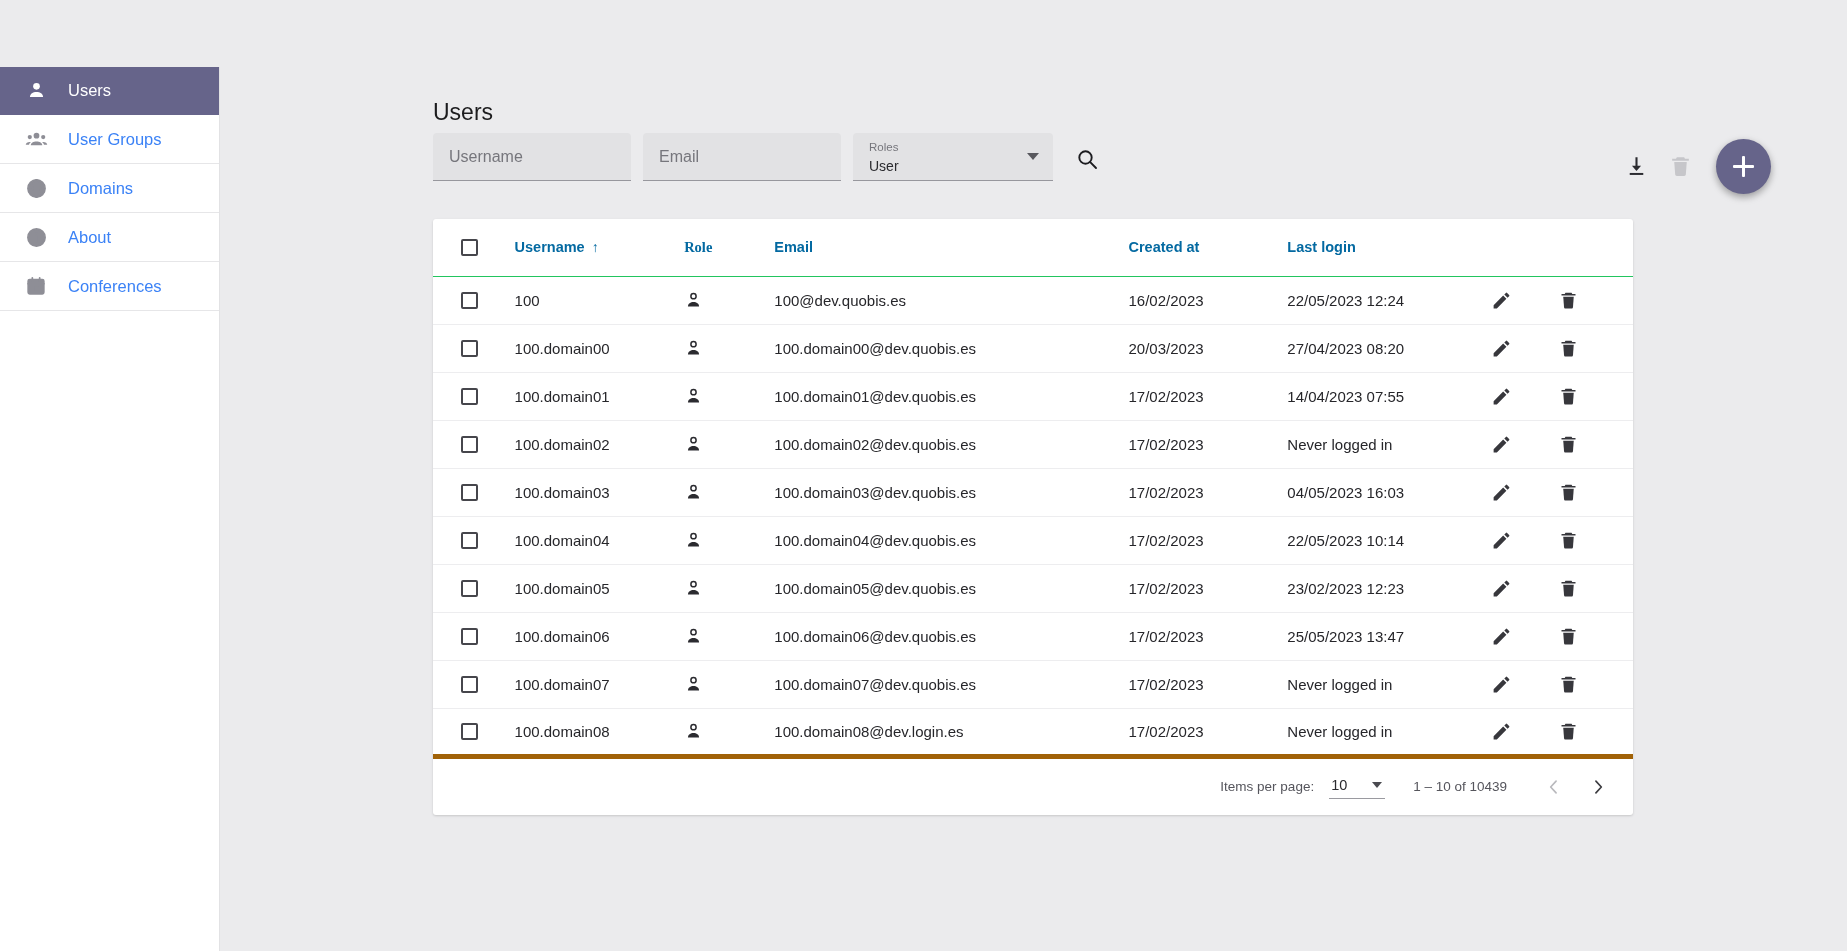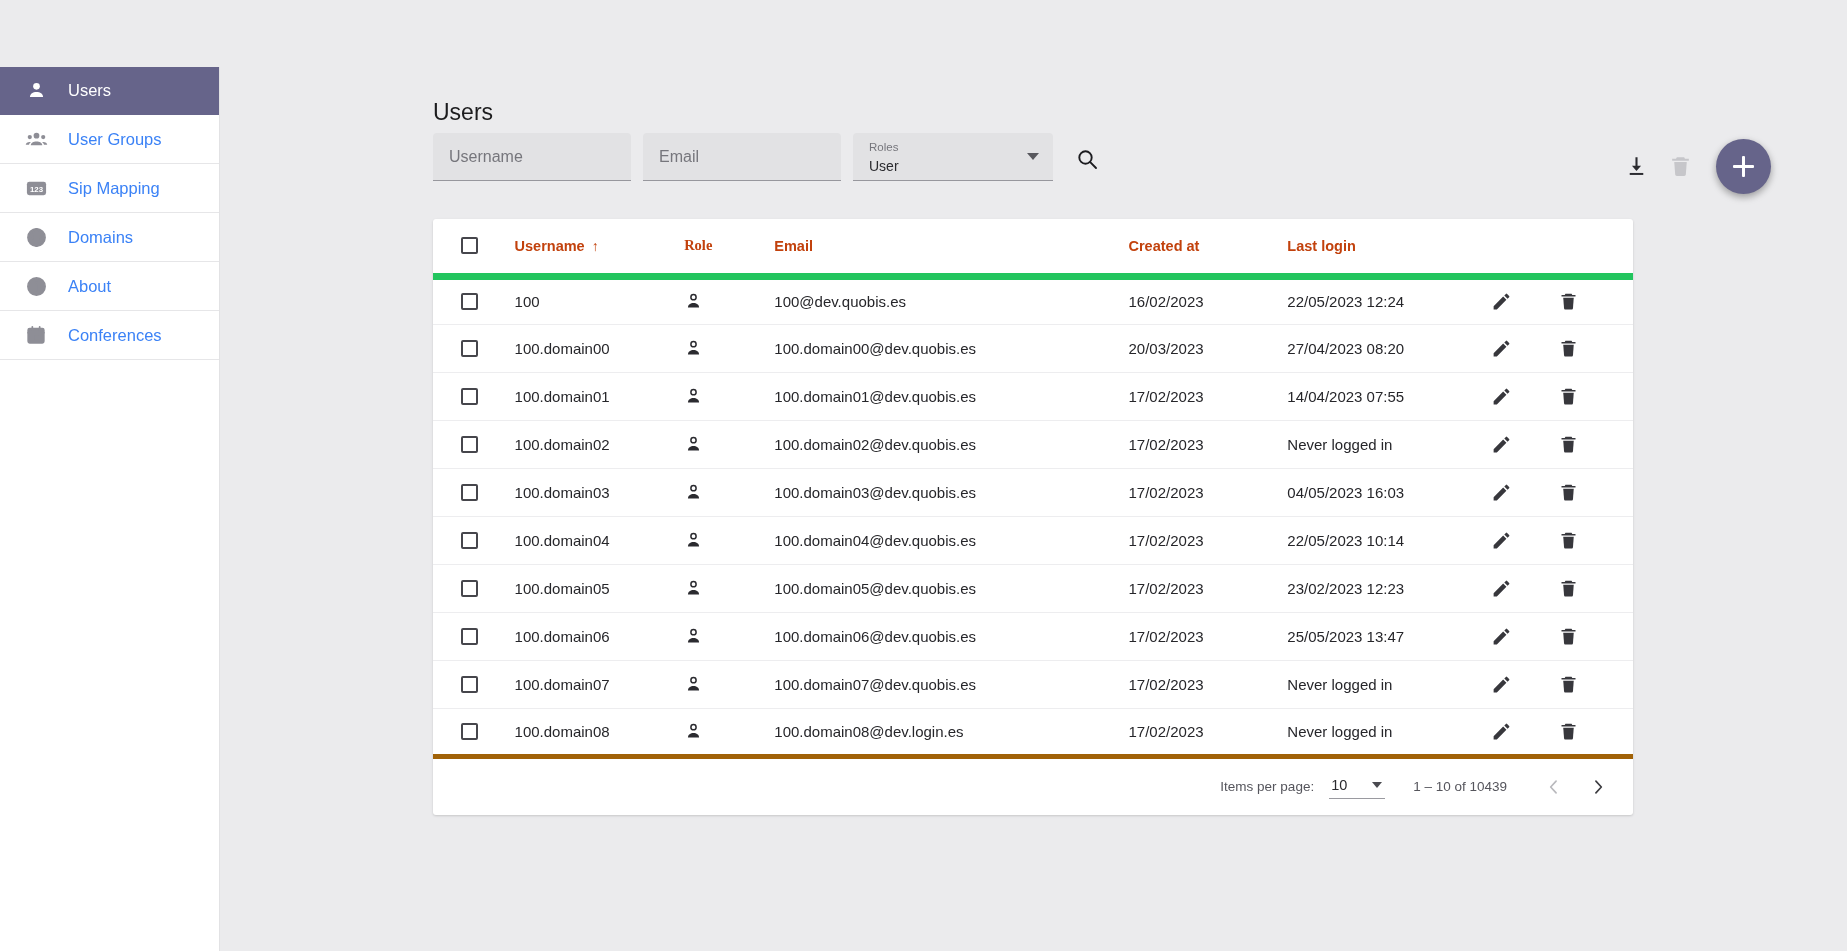--- a/index.html
+++ b/index.html
@@ -126,23 +126,23 @@
   .fab::after { width: 2.5px; height: 21px; }
 
   
   .card {
     position: absolute; left: 213px; top: 152px; width: 1200px;
     background: #ffffff; border-radius: 3px;
     box-shadow: 0 1px 3px rgba(0,0,0,0.10), 0 1px 2px rgba(0,0,0,0.06);
   }
   table.dt { width: 100%; border-collapse: collapse; table-layout: fixed; }
   table.dt th {
-    text-align: left; font-size: 14.5px; color: #c2410c; font-weight: 700;
+    text-align: left; font-size: 14.5px; color: #0369a1; font-weight: 700;
     height: 57px; padding: 0; vertical-align: middle;
-    border-bottom: 7px solid #22c55e;
+    border-bottom: 1px solid #22c55e;
   }
   table.dt td {
     font-size: 15px; color: #26262a; height: 48px; padding: 0;
     vertical-align: middle; border-bottom: 1px solid #ededef;
   }
   tr.row:last-child td { border-bottom: 5px solid #a16207; }
   .c-check { width: 76px; padding-left: 28px !important; }
   .c-user  { width: 158px; }
   .c-role  { width: 84px; font-family: Liberation Serif, serif; }
   .c-email { width: 330px; }
@@ -208,29 +208,20 @@
             <circle cx="5" cy="9.5" r="2.2"></circle>
             <circle cx="19" cy="9.5" r="2.2"></circle>
             <path d="M6 18c0-2.5 2.7-4 6-4s6 1.5 6 4z"></path>
             <path d="M0.8 17.5c0-1.9 1.8-3 4.2-3 .5 0 1 .05 1.4.15C5.2 15.3 4.4 16.3 4.2 17.5z"></path>
             <path d="M23.2 17.5c0-1.9-1.8-3-4.2-3-.5 0-1 .05-1.4.15 1.2.65 2 1.65 2.2 2.85z"></path>
           </svg>
       </span>
       <span>User Groups</span>
     </div>
 
-    <div class="nav-item">
-      <span class="ni-icon">
-        <svg width="23" height="23" viewBox="0 0 24 24">
-          <rect x="2" y="5" width="20" height="14" rx="2.5" fill="#8e8e96"></rect>
-          <text x="12" y="15.4" font-size="8.2" font-family="Liberation Sans, sans-serif" font-weight="700" fill="#ffffff" text-anchor="middle">123</text>
-        </svg>
-      </span>
-      <span>Sip Mapping</span>
-    </div>
 
     <div class="nav-item">
       <span class="ni-icon">
         <svg width="23" height="23" viewBox="0 0 24 24" fill="none" stroke="#8e8e96" stroke-width="1.6">
           <circle cx="12" cy="12" r="9"></circle>
           <ellipse cx="12" cy="12" rx="4" ry="9"></ellipse>
           <path d="M3.3 9h17.4M3.3 15h17.4"></path>
         </svg>
       </span>
       <span>Domains</span>

